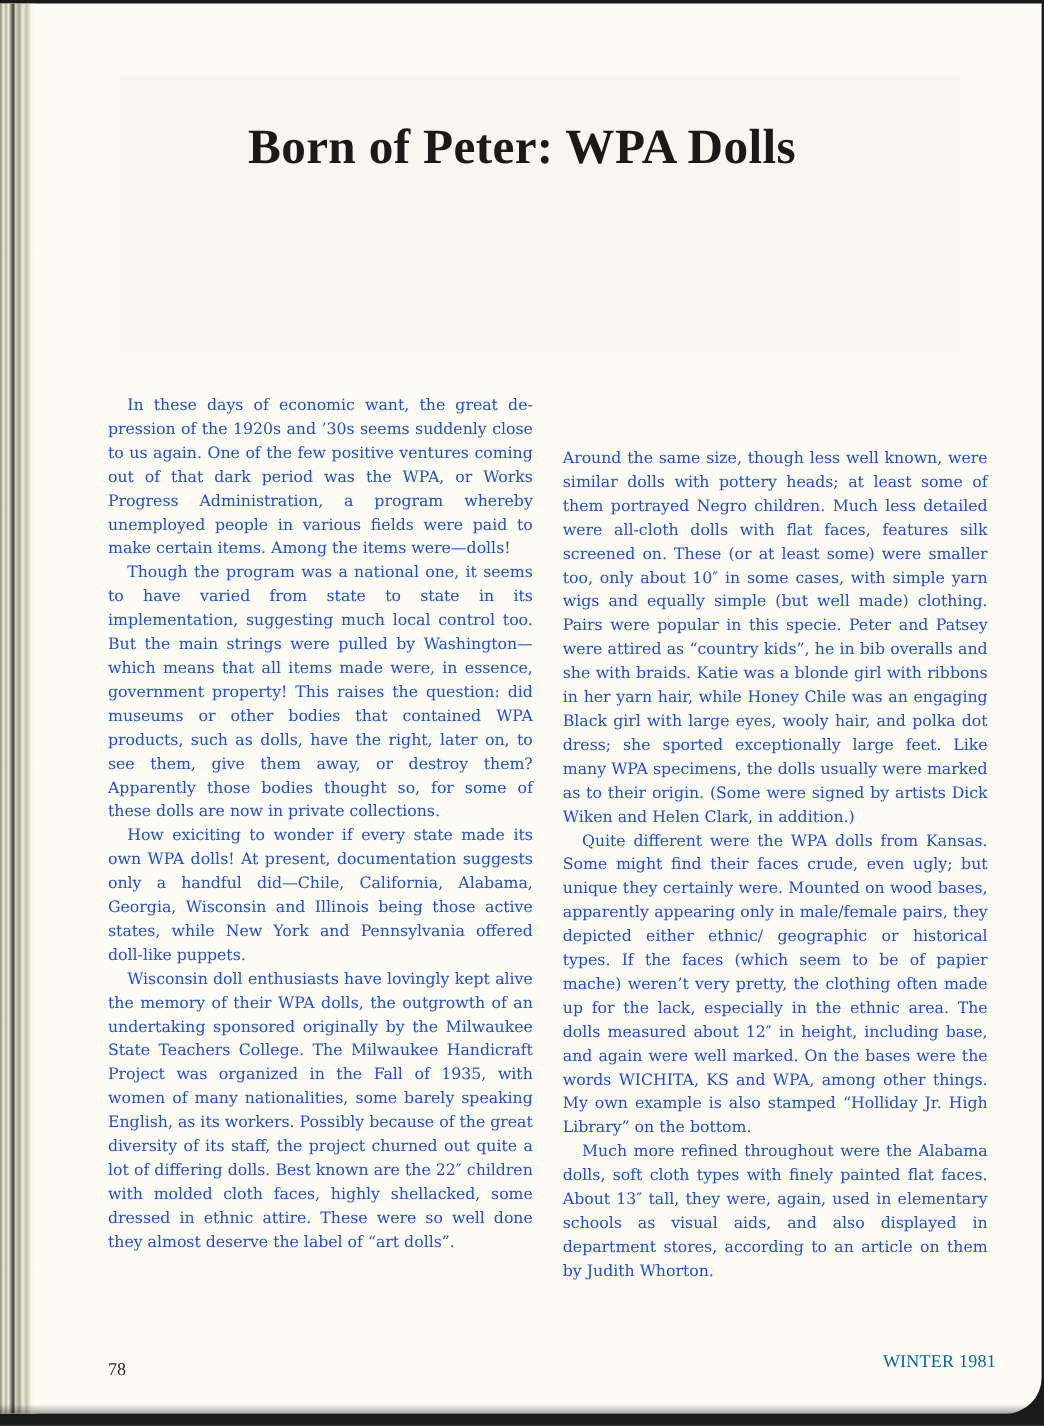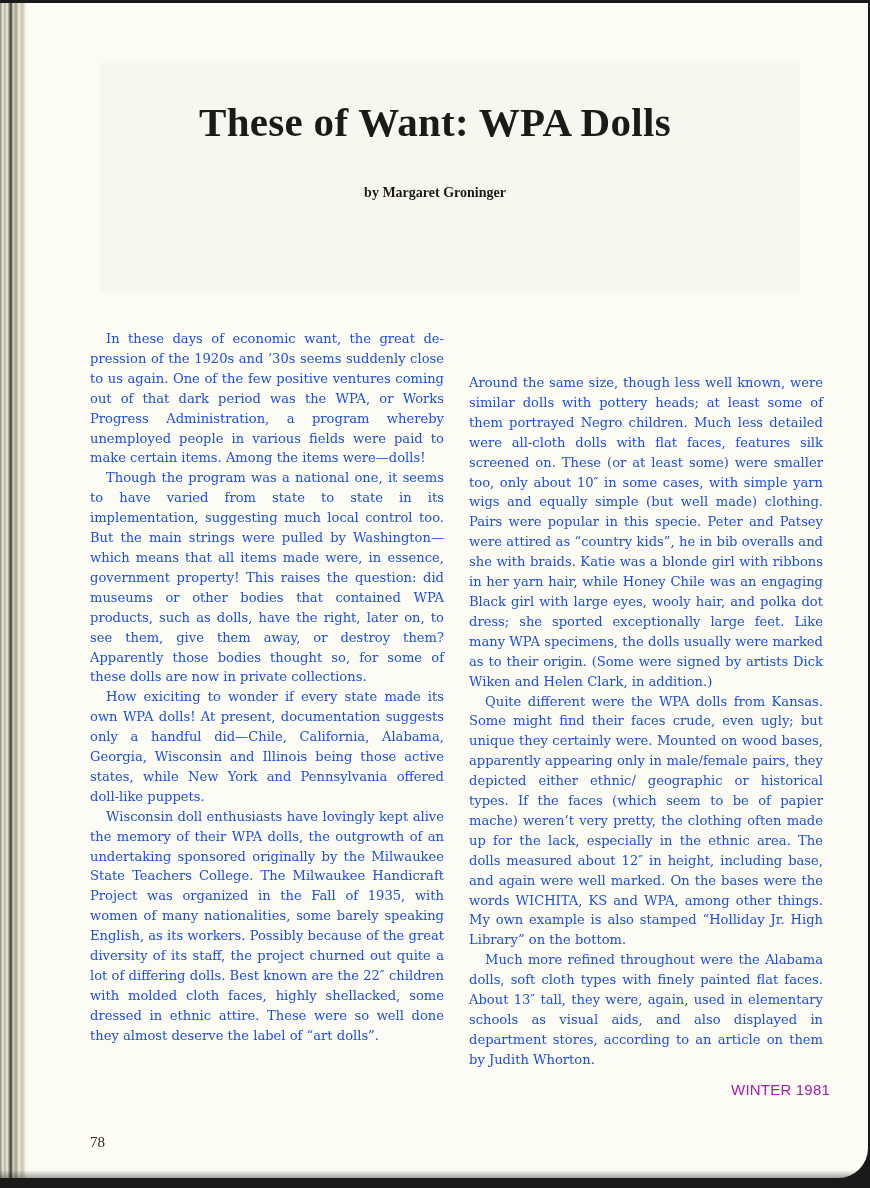--- a/index.html
+++ b/index.html
@@ -99,36 +99,35 @@
     position: absolute;
     left: 90px;
     top: 1131px;
     font-family: "Liberation Serif", "DejaVu Serif", serif;
     font-size: 15px;
     color: #2a2724;
   }
   .footer-issue {
     position: absolute;
     right: 38px;
-    top: 1078px;
-    font-family: Liberation Sans, sans-serif;
+    top: 1124px;
+    font-family: Liberation Serif, serif;
     font-size: 15px;
-    color: #a21caf;
+    color: #0369a1;
     letter-spacing: 0.2px;
   }
 </style>
 </head>
 <body>
 
 <div class="page">
   <div class="page-edges"></div>
   <div class="title-band"></div>
 
-  <h1 class="title">These of Want: WPA Dolls</h1>
-  <div class="byline">by Margaret Groninger</div>
+  <h1 class="title">Born of Peter: WPA Dolls</h1>
 
   <div class="column col-left">
     <p>In these days of economic want, the great de­pression of the 1920s and ’30s seems suddenly close to us again. One of the few positive ven­tures coming out of that dark period was the WPA, or Works Progress Administration, a pro­gram whereby unemployed people in various fields were paid to make certain items. Among the items were—dolls!</p>
     <p>Though the program was a national one, it seems to have varied from state to state in its implementation, suggesting much local control too. But the main strings were pulled by Washington—which means that all items made were, in essence, government property! This raises the question: did museums or other bodies that contained WPA products, such as dolls, have the right, later on, to see them, give them away, or destroy them? Apparently those bodies thought so, for some of these dolls are now in private collections.</p>
     <p>How exiciting to wonder if every state made its own WPA dolls! At present, documentation suggests only a handful did—Chile, California, Alabama, Georgia, Wisconsin and Illinois being those active states, while New York and Pennsylvania offered doll-like puppets.</p>
     <p>Wisconsin doll enthusiasts have lovingly kept alive the memory of their WPA dolls, the out­growth of an undertaking sponsored originally by the Milwaukee State Teachers College. The Milwaukee Handicraft Project was organized in the Fall of 1935, with women of many nationalities, some barely speaking English, as its workers. Possibly because of the great diver­sity of its staff, the project churned out quite a lot of differing dolls. Best known are the 22″ chil­dren with molded cloth faces, highly shellacked, some dressed in ethnic attire. These were so well done they almost deserve the label of “art dolls”.</p>
   </div>
 
   <div class="column col-right">
     <p class="no-indent">Around the same size, though less well known, were similar dolls with pottery heads; at least some of them portrayed Negro children. Much less detailed were all-cloth dolls with flat faces, features silk screened on. These (or at least some) were smaller too, only about 10″ in some cases, with simple yarn wigs and equally simple (but well made) clothing. Pairs were popular in this specie. Peter and Patsey were attired as “country kids”, he in bib overalls and she with braids. Katie was a blonde girl with ribbons in her yarn hair, while Honey Chile was an engaging Black girl with large eyes, wooly hair, and polka dot dress; she sported exceptionally large feet. Like many WPA specimens, the dolls usually were marked as to their origin. (Some were signed by artists Dick Wiken and Helen Clark, in addi­tion.)</p>

